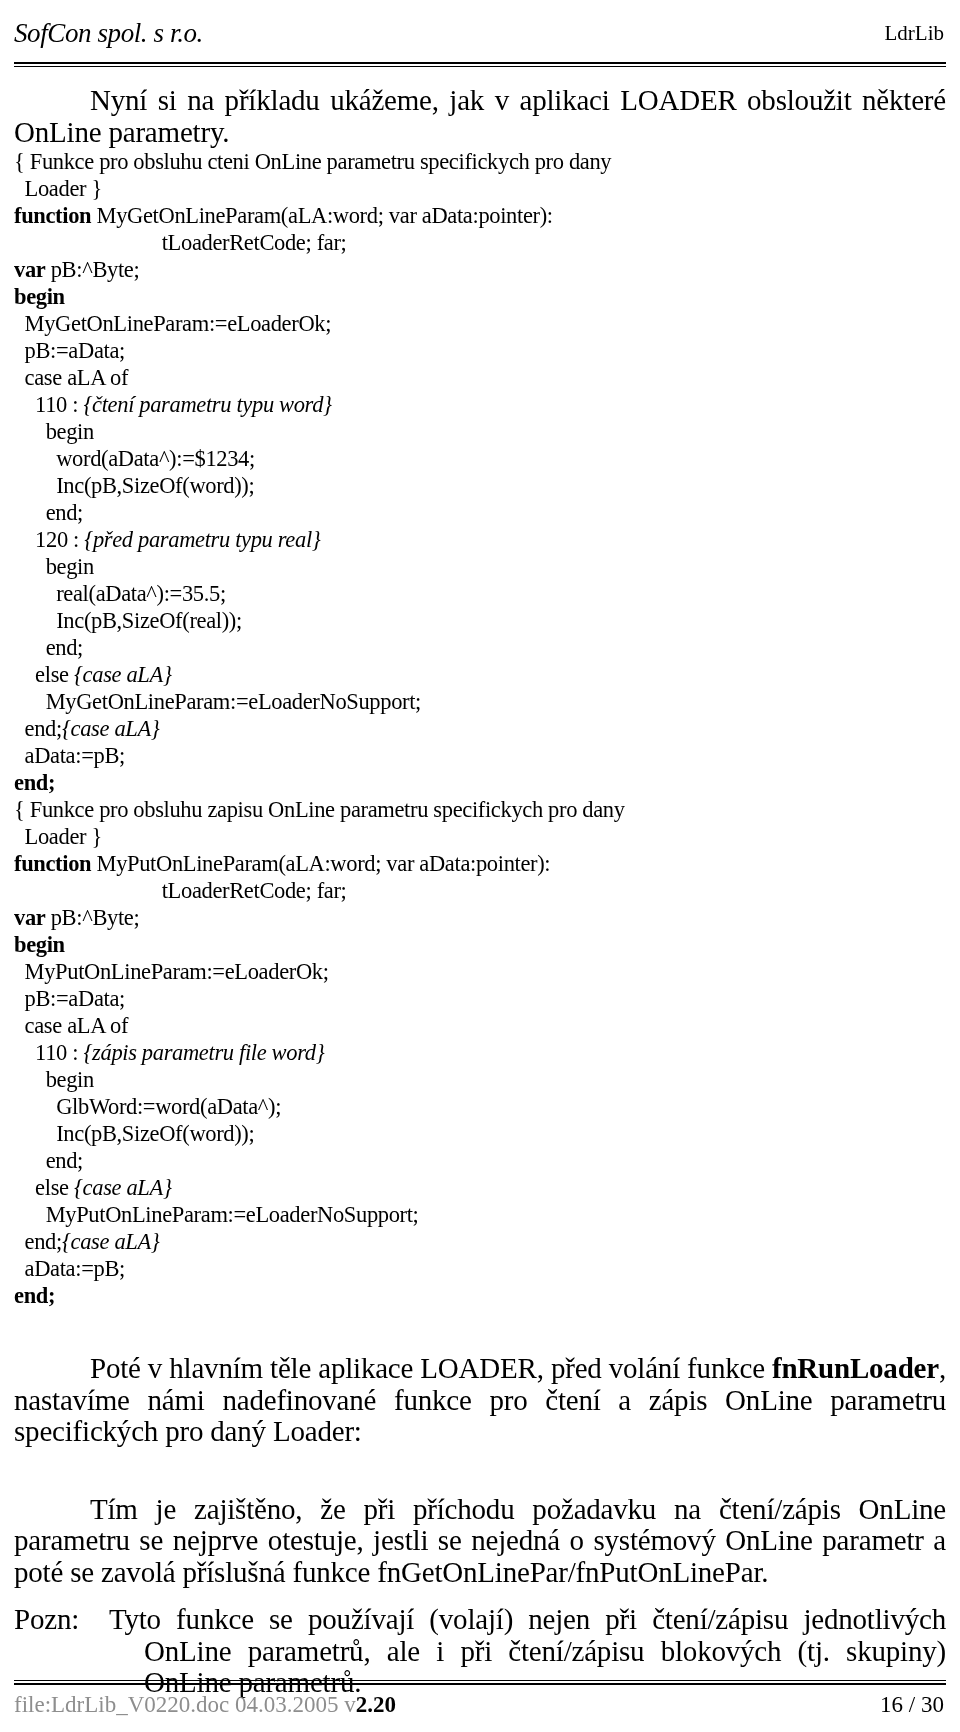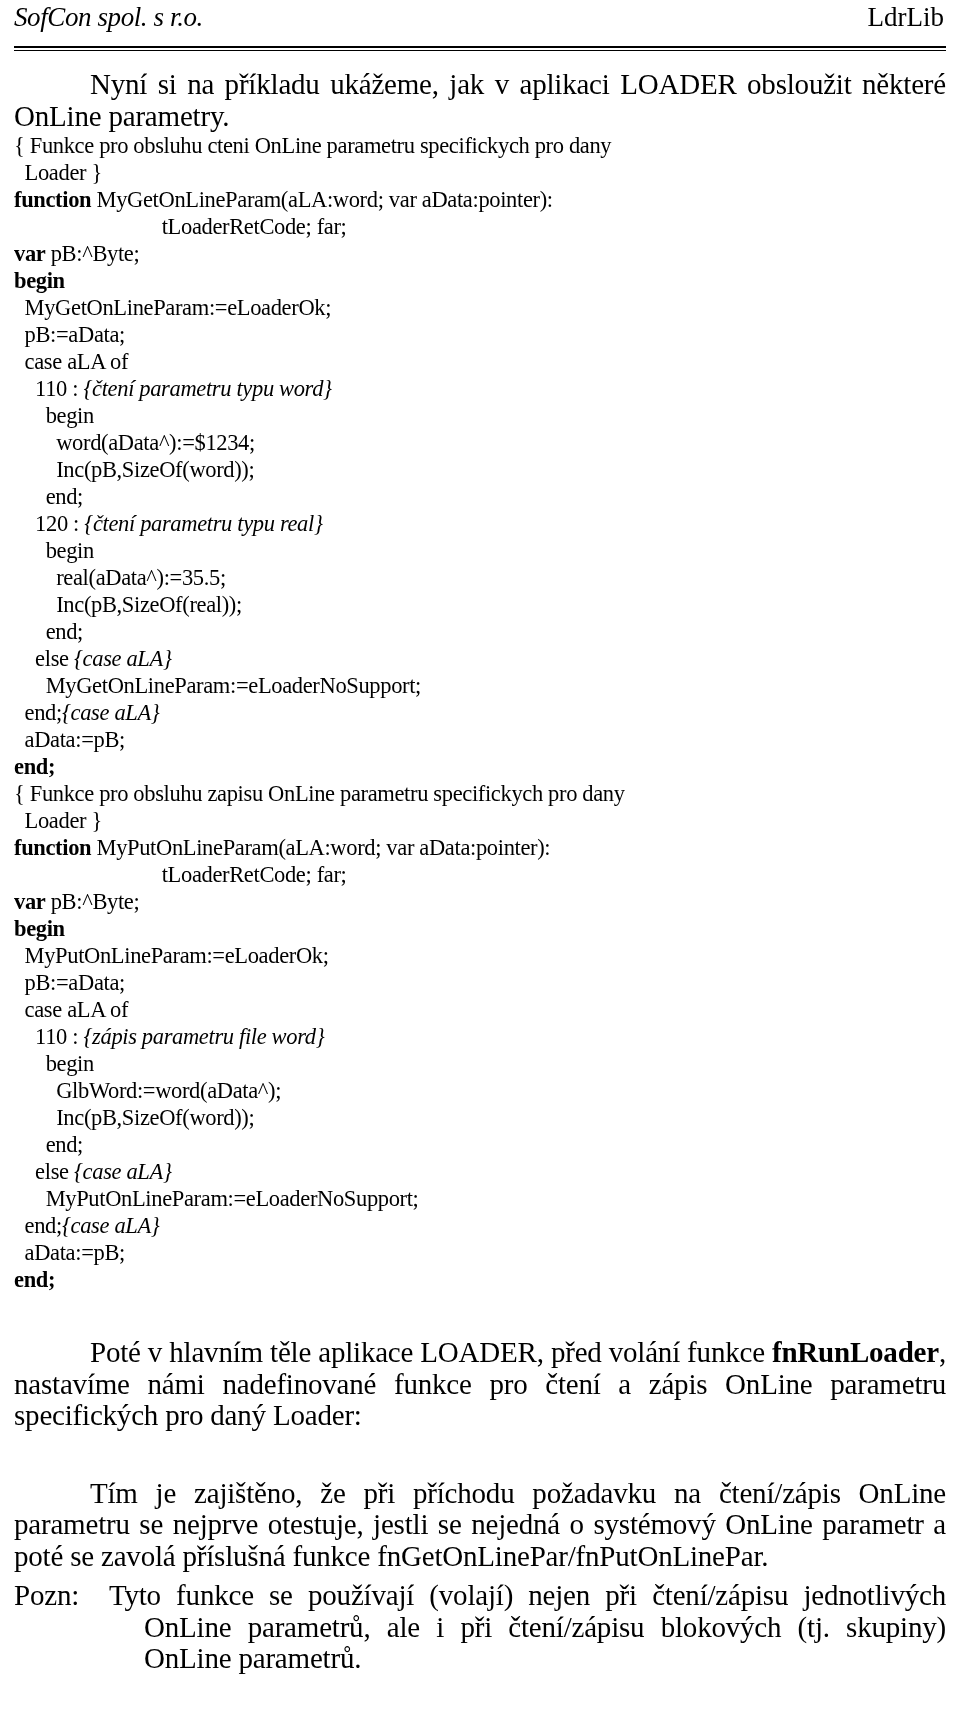--- a/index.html
+++ b/index.html
@@ -13,42 +13,42 @@
     font-family: "Liberation Serif", "DejaVu Serif", serif;
     color: #000000;
     position: relative;
     overflow: hidden;
   }
   .page {
     width: 960px;
     height: 1732px;
     position: relative;
     box-sizing: border-box;
-    padding: 0 14px;
+    padding: 16px 14px;
   }
 
   
   .page-header {
     height: 44px;
     display: flex;
     align-items: flex-start;
     justify-content: space-between;
     padding-top: 2px;
   }
   .hdr-left {
     font-family: "Liberation Serif", "DejaVu Serif", serif;
     font-style: italic;
     font-size: 27px;
     line-height: 30px;
     letter-spacing: -0.4px;
     white-space: nowrap;
   }
   .hdr-right {
     font-family: "Liberation Serif", "DejaVu Serif", serif;
-    font-size: 27px;
+    font-size: 21px;
     line-height: 30px;
     white-space: nowrap;
     padding-right: 2px;
   }
   .rule-double {
     border-top: 2px solid #000;
     border-bottom: 1px solid #000;
     height: 2px;
     margin: 0;
   }
@@ -78,21 +78,21 @@
   }
   p.after-code {
     margin-top: 44px;
     text-indent: 76px;
   }
   p.para3 {
     margin-top: 46px;
     text-indent: 76px;
   }
   p.pozn {
-    margin-top: 8px;
+    margin-top: 16px;
     padding-left: 130px;
     text-indent: -130px;
     text-align: justify;
   }
   .b { font-weight: bold; }
 
   
   pre.code {
     font-family: Liberation Serif, serif;
     font-size: 22.5px;
@@ -161,21 +161,21 @@
 <span class="kw">var</span> pB:^Byte;
 <span class="kw">begin</span>
   MyGetOnLineParam:=eLoaderOk;
   pB:=aData;
   case aLA of
     110 : <span class="cm">{čtení parametru typu word}</span>
       begin
         word(aData^):=$1234;
         Inc(pB,SizeOf(word));
       end;
-    120 : <span class="cm">{čtení parametru typu real}</span>
+    120 : <span class="cm">{před parametru typu real}</span>
       begin
         real(aData^):=35.5;
         Inc(pB,SizeOf(real));
       end;
     else <span class="cm">{case aLA}</span>
       MyGetOnLineParam:=eLoaderNoSupport;
   end;<span class="cm">{case aLA}</span>
   aData:=pB;
 <span class="kw">end;</span></pre>
 
@@ -201,14 +201,21 @@
 
     <p class="prose after-code"><span>Poté v hlavním těle aplikace LOADER, před volání funkce </span><span class="b">fnRunLoader</span><span>, nastavíme námi nadefinované funkce pro čtení a zápis OnLine parametru specifických pro daný Loader:</span></p>
 
 
     <p class="prose para3">Tím je zajištěno, že při příchodu požadavku na čtení/zápis OnLine parametru se nejprve otestuje, jestli se nejedná o systémový OnLine parametr a poté se zavolá příslušná funkce fnGetOnLinePar/fnPutOnLinePar.</p>
 
     <p class="prose pozn"><span>Pozn:</span><span>&nbsp; </span><span>Tyto funkce se používají (volají) nejen při čtení/zápisu jednotlivých OnLine parametrů, ale i při čtení/zápisu blokových (tj. skupiny) OnLine parametrů.</span></p>
 
   </div>
 
+  <div class="page-footer">
+    <div class="rule-double-footer"></div>
+    <div class="footer-row">
+      <div class="foot-left"><span>file:LdrLib_V0220.doc  04.03.2005  v</span><span class="ver">2.20</span></div>
+      <div class="foot-right">16 / 30</div>
+    </div>
+  </div>
 
 </div>
 
 </body></html>

